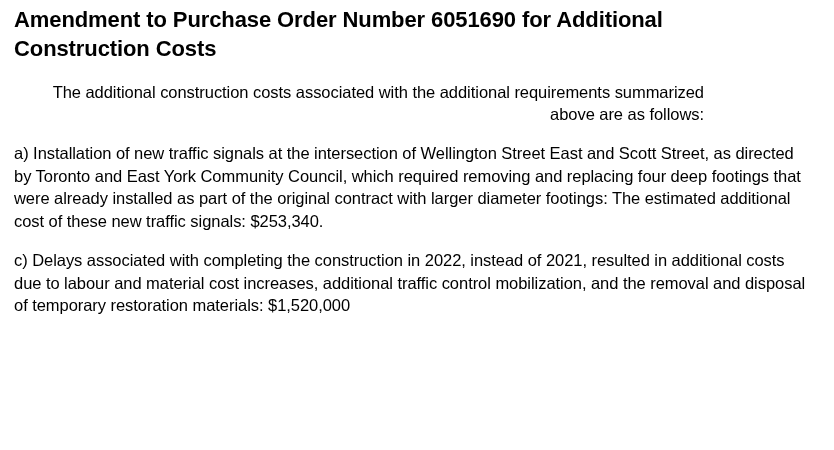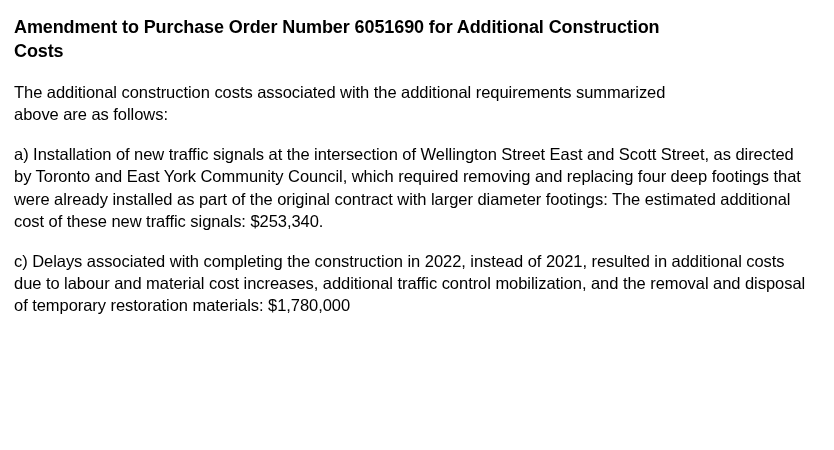--- a/index.html
+++ b/index.html
@@ -15,43 +15,44 @@
     color: #000000;
   }
   .page {
     width: 834px;
     height: 450px;
     box-sizing: border-box;
     padding: 0px 14px 0 14px;
     position: relative;
   }
   .doc-title {
-    font-size: 18px;
+    font-size: 22px;
     font-weight: bold;
     line-height: 1.33;
     margin: 0;
-    padding-top: 16px;
+    padding-top: 5px;
     letter-spacing: -0.1px;
     max-width: 660px;
   }
   .para {
     font-size: 16.5px;
     line-height: 1.36;
     margin: 0;
     padding-top: 17px;
     letter-spacing: -0.05px;
   }
   .para.intro {
     max-width: 690px;
+    text-align: right;
   }
   .para.a { max-width: 795px; }
   .para.b { max-width: 790px; }
   .para.c { max-width: 800px; }
 </style>
 </head>
 <body>
 
 <div class="page">
   <h1 class="doc-title">Amendment to Purchase Order Number 6051690 for Additional Construction Costs</h1>
   <p class="para intro">The additional construction costs associated with the additional requirements summarized above are as follows:</p>
   <p class="para a">a) Installation of new traffic signals at the intersection of Wellington Street East and Scott Street, as directed by Toronto and East York Community Council, which required removing and replacing four deep footings that were already installed as part of the original contract with larger diameter footings: The estimated additional cost of these new traffic signals: $253,340.</p>
-  <p class="para c">c) Delays associated with completing the construction in 2022, instead of 2021, resulted in additional costs due to labour and material cost increases, additional traffic control mobilization, and the removal and disposal of temporary restoration materials: $1,780,000</p>
+  <p class="para c">c) Delays associated with completing the construction in 2022, instead of 2021, resulted in additional costs due to labour and material cost increases, additional traffic control mobilization, and the removal and disposal of temporary restoration materials: $1,520,000</p>
 </div>
 
 </body></html>

